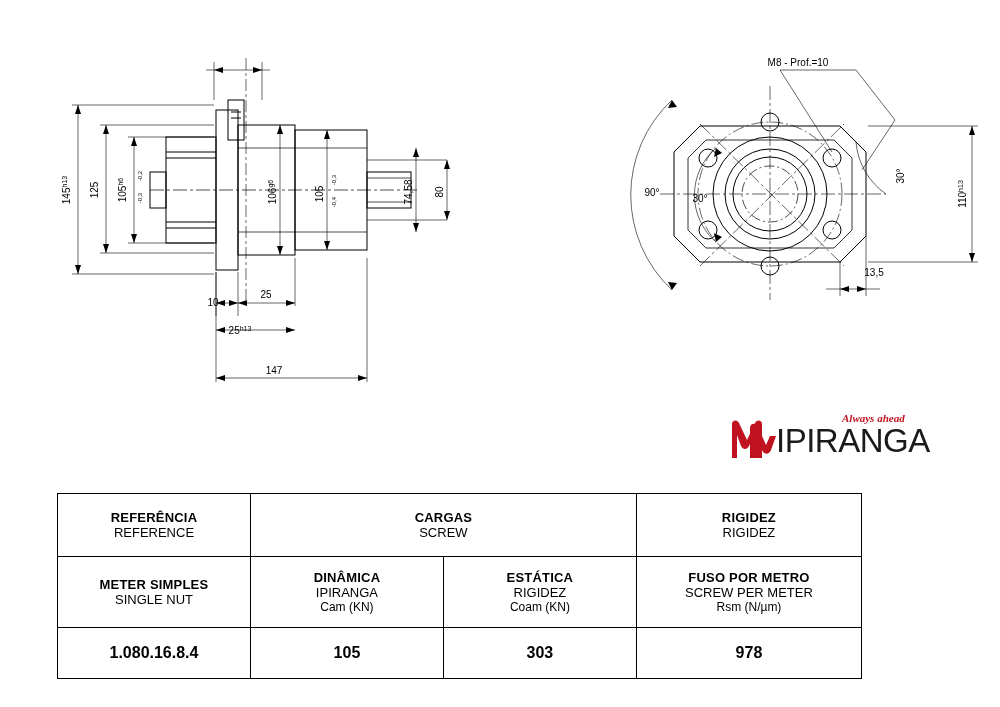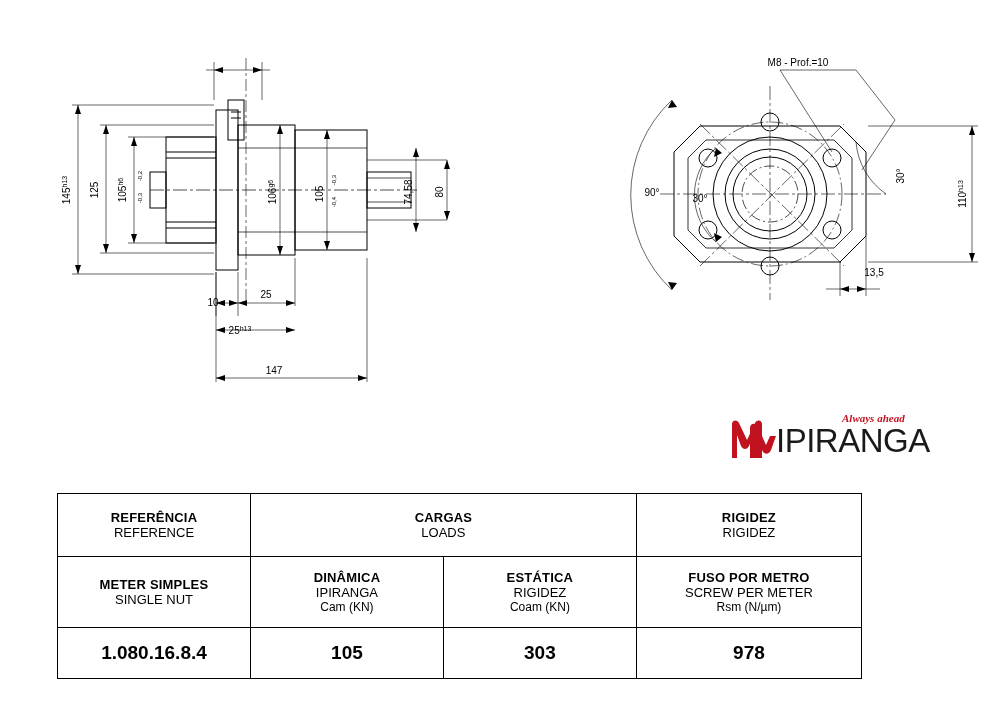--- a/index.html
+++ b/index.html
@@ -85,21 +85,21 @@
   .cell-line2 {
     font-size: 13px;
   }
   .cell-line3 {
     font-size: 12px;
   }
   .row1 td { height: 54px; }
   .row2 td { height: 62px; }
   .row3 td { height: 42px; }
   .value-cell {
-    font-size: 19px;
+    font-size: 16px;
     font-weight: bold;
   }
 </style>
 </head>
 <body>
 
 <div id="page">
 
   <svg class="drawing-svg" viewBox="0 0 1000 707">
     <g stroke="#000" fill="none" stroke-width="1">
@@ -312,21 +312,21 @@
       <col style="width:28%">
     </colgroup>
     <tbody>
       <tr class="row1">
         <td>
           <div class="cell-line1">REFERÊNCIA</div>
           <div class="cell-line2">REFERENCE</div>
         </td>
         <td colspan="2">
           <div class="cell-line1">CARGAS</div>
-          <div class="cell-line2">LOADS</div>
+          <div class="cell-line2">SCREW</div>
         </td>
         <td>
           <div class="cell-line1">RIGIDEZ</div>
           <div class="cell-line2">RIGIDEZ</div>
         </td>
       </tr>
       <tr class="row2">
         <td>
           <div class="cell-line1">METER SIMPLES</div>
           <div class="cell-line2">SINGLE NUT</div>

